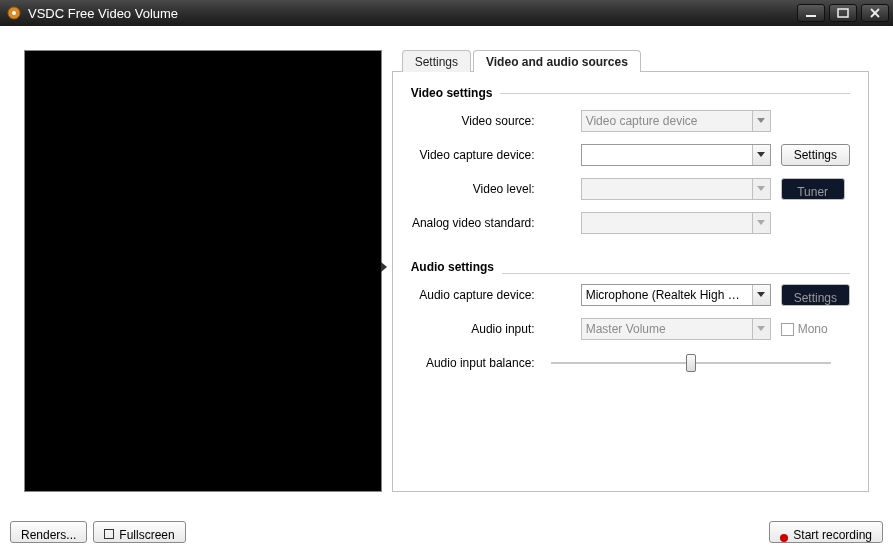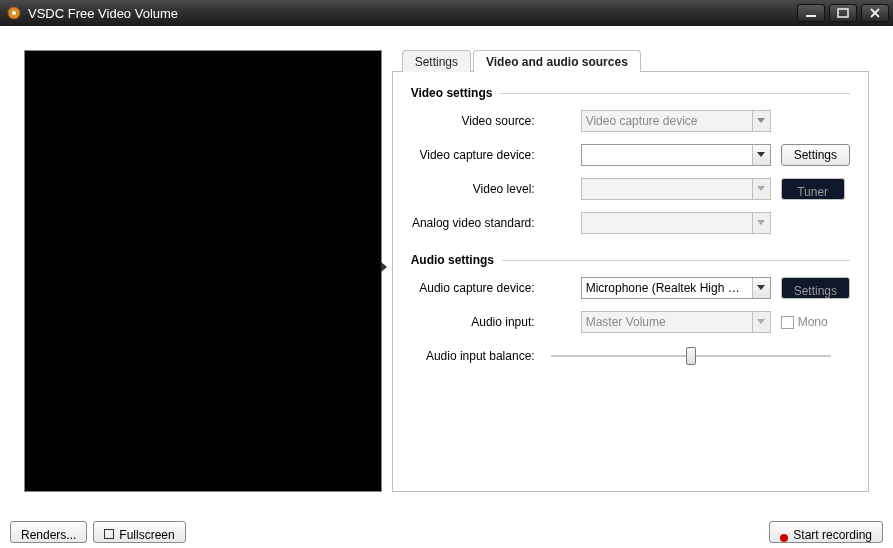--- a/index.html
+++ b/index.html
@@ -131,21 +131,21 @@
     display:flex;
     align-items:center;
     margin-bottom: 10px;
   }
   .group-title span.line {
     flex:1;
     height:1px;
     background:#cfcfcf;
     margin-left:8px;
   }
-  .group-title.second { margin-top: 19px; }
+  .group-title.second { margin-top: 26px; align-items: flex-end; }
 
   .form-row {
     display:flex;
     align-items:center;
     margin-bottom: 12px;
   }
   .form-label {
     width: 130px;
     text-align: right;
     padding-right: 6px;

